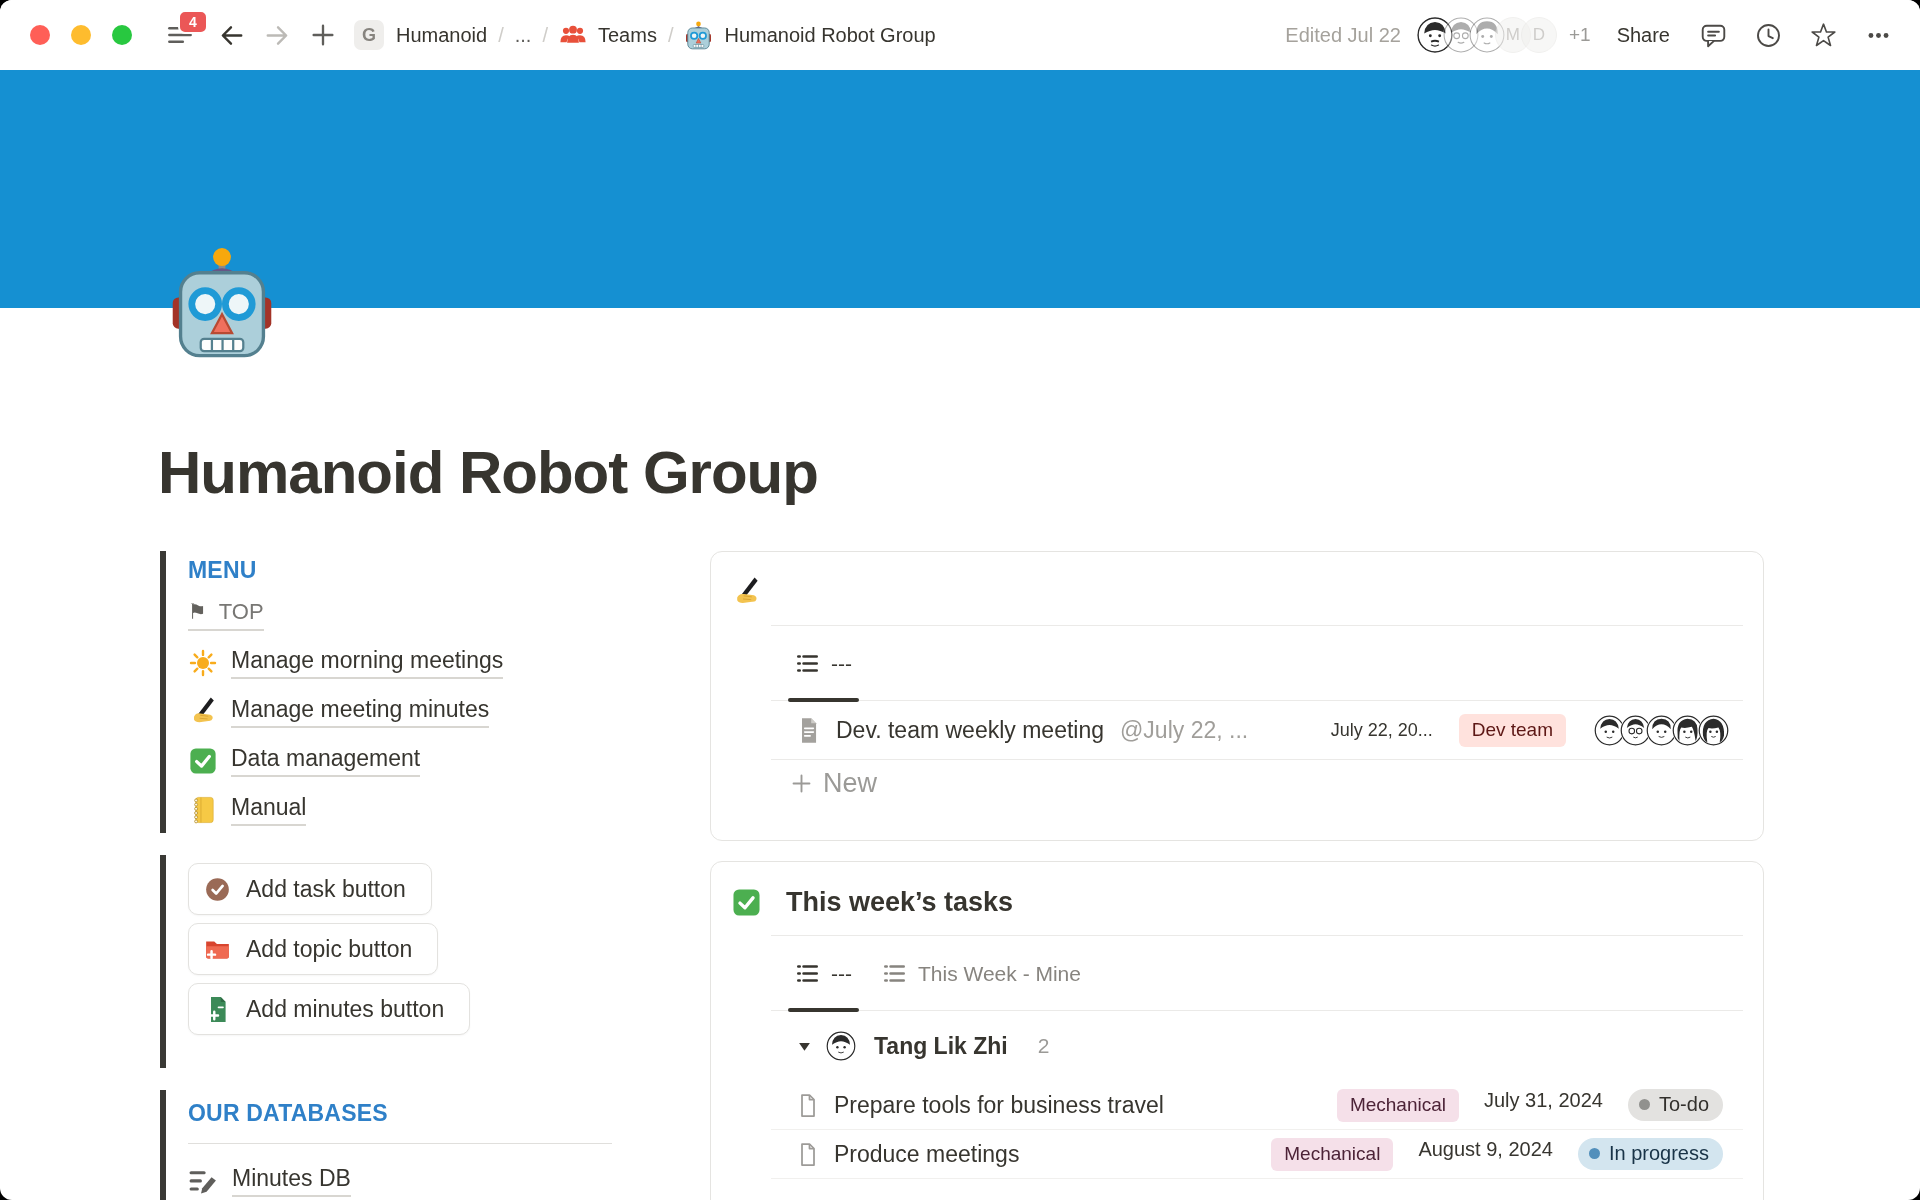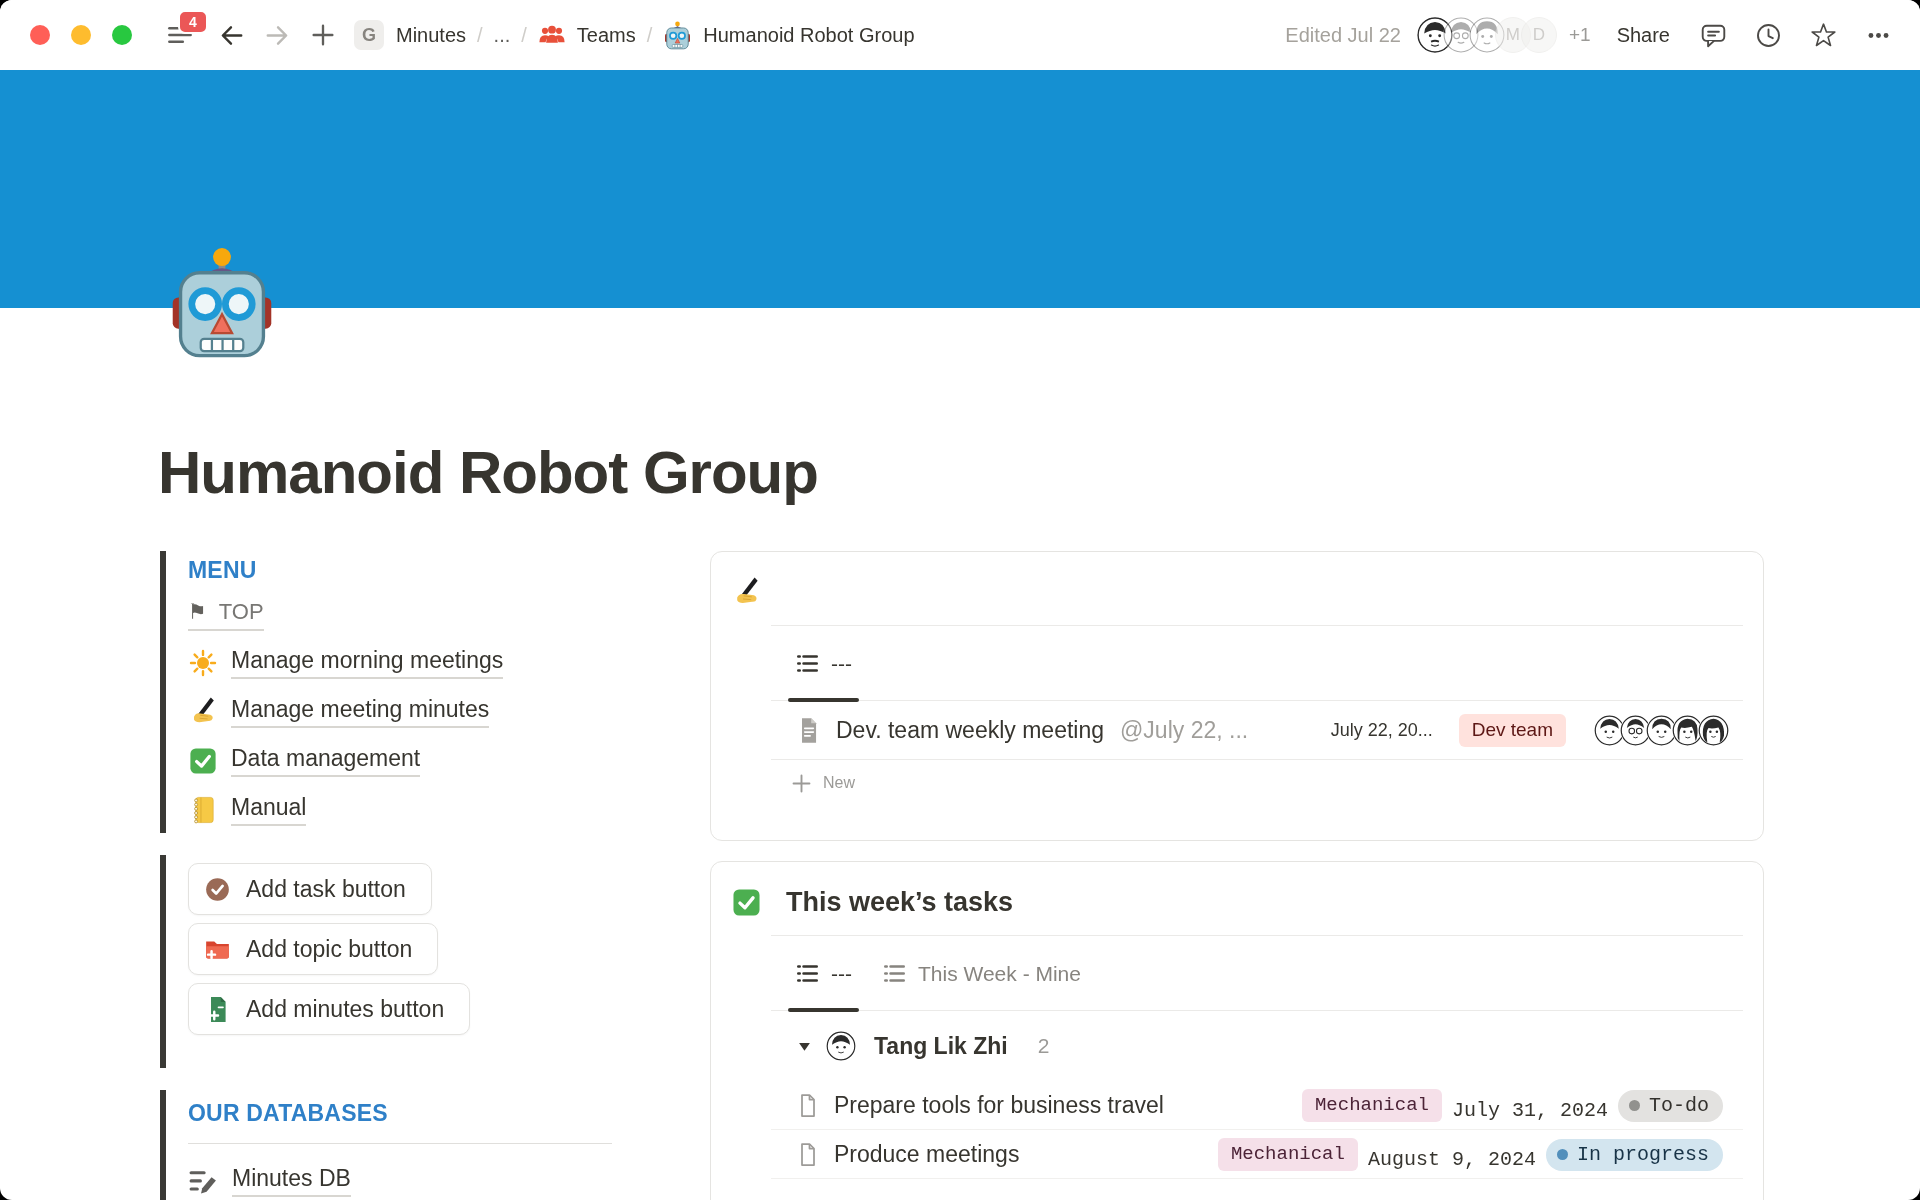--- a/index.html
+++ b/index.html
@@ -87,30 +87,30 @@
   .row-spacer{flex:1;}
   .row-date-sm{font-size:18px;color:#37352f;white-space:nowrap;margin-right:12px;}
   .tag{height:33px;border-radius:6px;padding:0 13px;display:inline-flex;align-items:center;font-size:19px;white-space:nowrap;}
   .tag-red{background:#ffe2dd;color:#5d1715;}
   .tag-pink{background:#f5e0e9;color:#4c2337;}
   .mini-avatars{display:flex;margin-left:14px;}
   .mini-avatars .avatar{width:31px;height:31px;}
   .mini-avatars .avatar + .avatar{margin-left:-5px;}
   .new-row{height:46px;display:flex;align-items:center;gap:11px;padding-left:80px;color:#9b9a97;}
   .new-row .plus-ic{width:21px;height:21px;}
-  .new-label{font-size:16px;color:#9b9a97;}
+  .new-label{font-size:27px;color:#9b9a97;}
 
   .group-row{height:70px;display:flex;align-items:center;padding-left:86px;gap:14px;}
   .toggle-tri{width:15px;height:15px;flex:none;}
   .group-avatar{width:30px;height:30px;border-radius:50%;flex:none;}
   .group-name{font-size:23px;font-weight:700;color:#37352f;margin-left:4px;}
   .group-count{font-size:21px;color:#9b9a97;margin-left:16px;}
   .task-row{height:48px;display:flex;align-items:center;padding:0 40px 0 84px;gap:14px;}
   .task-row .emoji{width:25px;height:25px;flex:none;}
-  .task-right{display:flex;align-items:flex-end;gap:10px;margin-left:auto;font-family:Liberation Mono, monospace;}
+  .task-right{display:flex;align-items:flex-start;gap:25px;margin-left:auto;}
   .row-date{font-size:20px;color:#37352f;white-space:nowrap;}
   .status{height:32px;border-radius:16px;padding:0 14px 0 11px;display:inline-flex;align-items:center;gap:9px;font-size:20px;white-space:nowrap;}
   .status .dot{width:11px;height:11px;border-radius:50%;}
   .status-gray{background:#e3e2e0;color:#32302c;} .status-gray .dot{background:#91918e;}
   .status-blue{background:#d3e5ef;color:#183347;} .status-blue .dot{background:#528fbb;}
 </style>
 </head>
 <body>
 
 <div class="window">
@@ -145,21 +145,21 @@
     </div>
     <div class="nav-btn">
       <svg width="26" height="26" viewBox="0 0 100 100">
           <path d="M50 14 V86 M14 50 H86" stroke="#5f5e5b" stroke-width="9" fill="none" stroke-linecap="round"></path>
         </svg>
     </div>
 
     <div class="chip">G</div>
 
     <div class="crumbs">
-      <span>Minutes</span>
+      <span>Humanoid</span>
       <span class="crumb-sep">/</span>
       <span class="crumb-ellipsis">...</span>
       <span class="crumb-sep">/</span>
       <svg class="emoji" width="28" height="28" viewBox="0 0 100 100">
           <g fill="#e8503a">
             <circle cx="25" cy="35" r="11"></circle>
             <circle cx="75" cy="35" r="11"></circle>
             <path d="M5 76 Q5 51 25 51 Q34 51 39 56 Q28 63 27 76 Z"></path>
             <path d="M95 76 Q95 51 75 51 Q66 51 61 56 Q72 63 73 76 Z"></path>
             <circle cx="50" cy="31" r="14"></circle>

